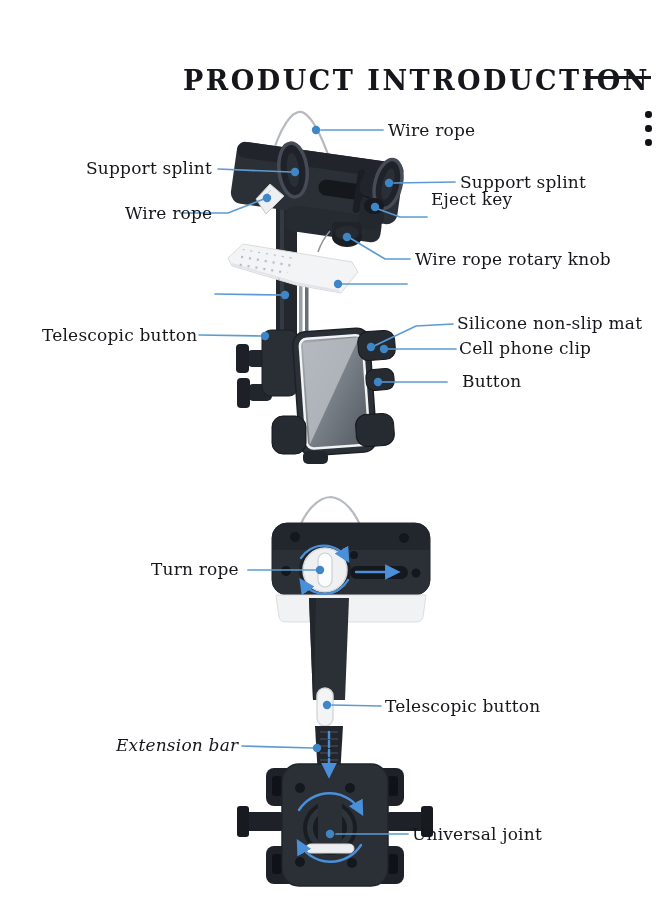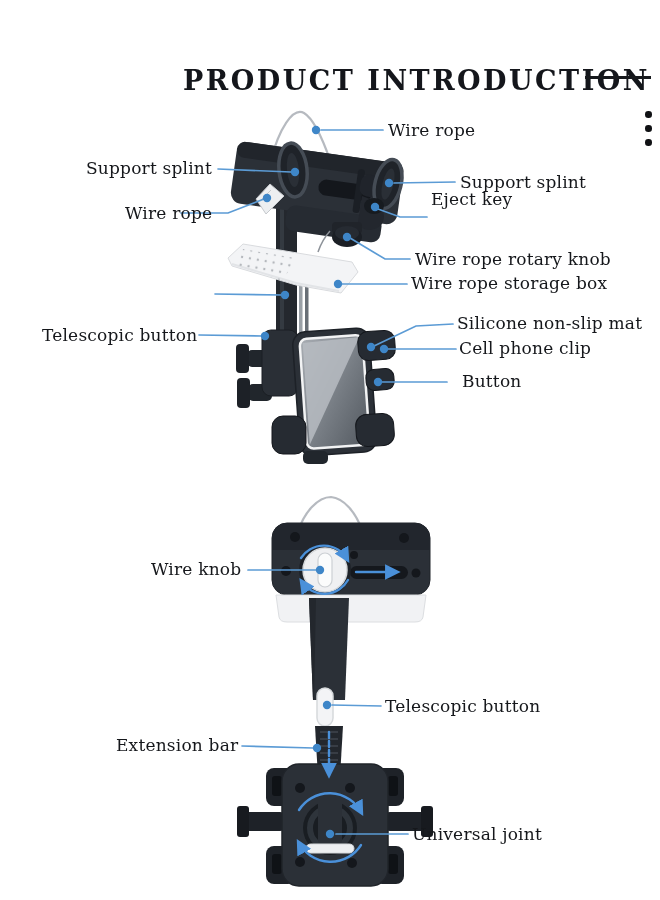--- a/index.html
+++ b/index.html
@@ -225,23 +225,22 @@
         <circle class="ldot" cx="330" cy="834" r="4.2"></circle>
     </g>
   </svg>
 
   <div class="label" style="left:388px; top:121px;">Wire rope</div>
   <div class="label" style="left:86px;  top:159px;">Support splint</div>
   <div class="label" style="left:125px; top:204px;">Wire rope</div>
   <div class="label" style="left:460px; top:173px;">Support splint</div>
   <div class="label" style="left:431px; top:190px;">Eject key</div>
   <div class="label" style="left:415px; top:250px;">Wire rope rotary knob</div>
-  <div class="label" style="left:411px; top:274px;">Wire rope storage box</div>
   <div class="label" style="left:42px;  top:326px;">Telescopic button</div>
   <div class="label" style="left:457px; top:314px;">Silicone non-slip mat</div>
   <div class="label" style="left:459px; top:339px;">Cell phone clip</div>
   <div class="label" style="left:462px; top:372px;">Button</div>
-  <div class="label" style="left:151px; top:560px;">Wire knob</div>
+  <div class="label" style="left:151px; top:560px;">Turn rope</div>
   <div class="label" style="left:385px; top:697px;">Telescopic button</div>
-  <div class="label" style="left:116px; top:736px;">Extension bar</div>
+  <div class="label" style="left:116px; top:736px;font-style:italic;">Extension bar</div>
   <div class="label" style="left:412px; top:825px;">Universal joint</div>
 
 </div>
 
 </body></html>

